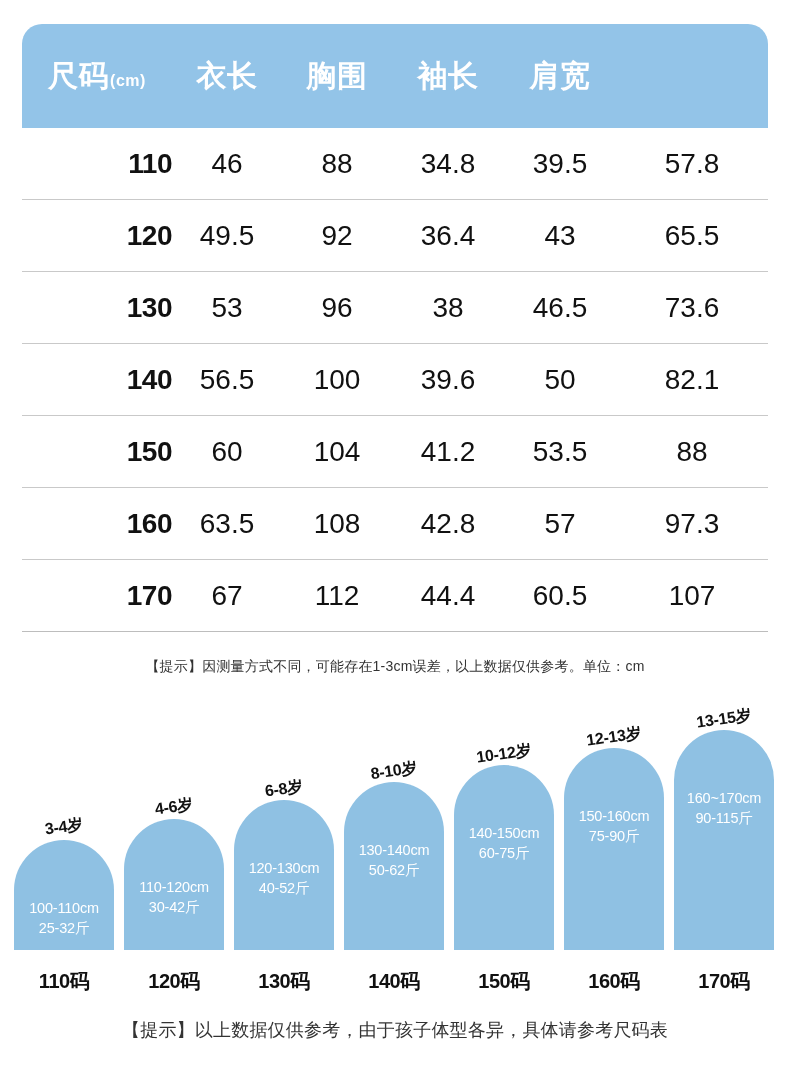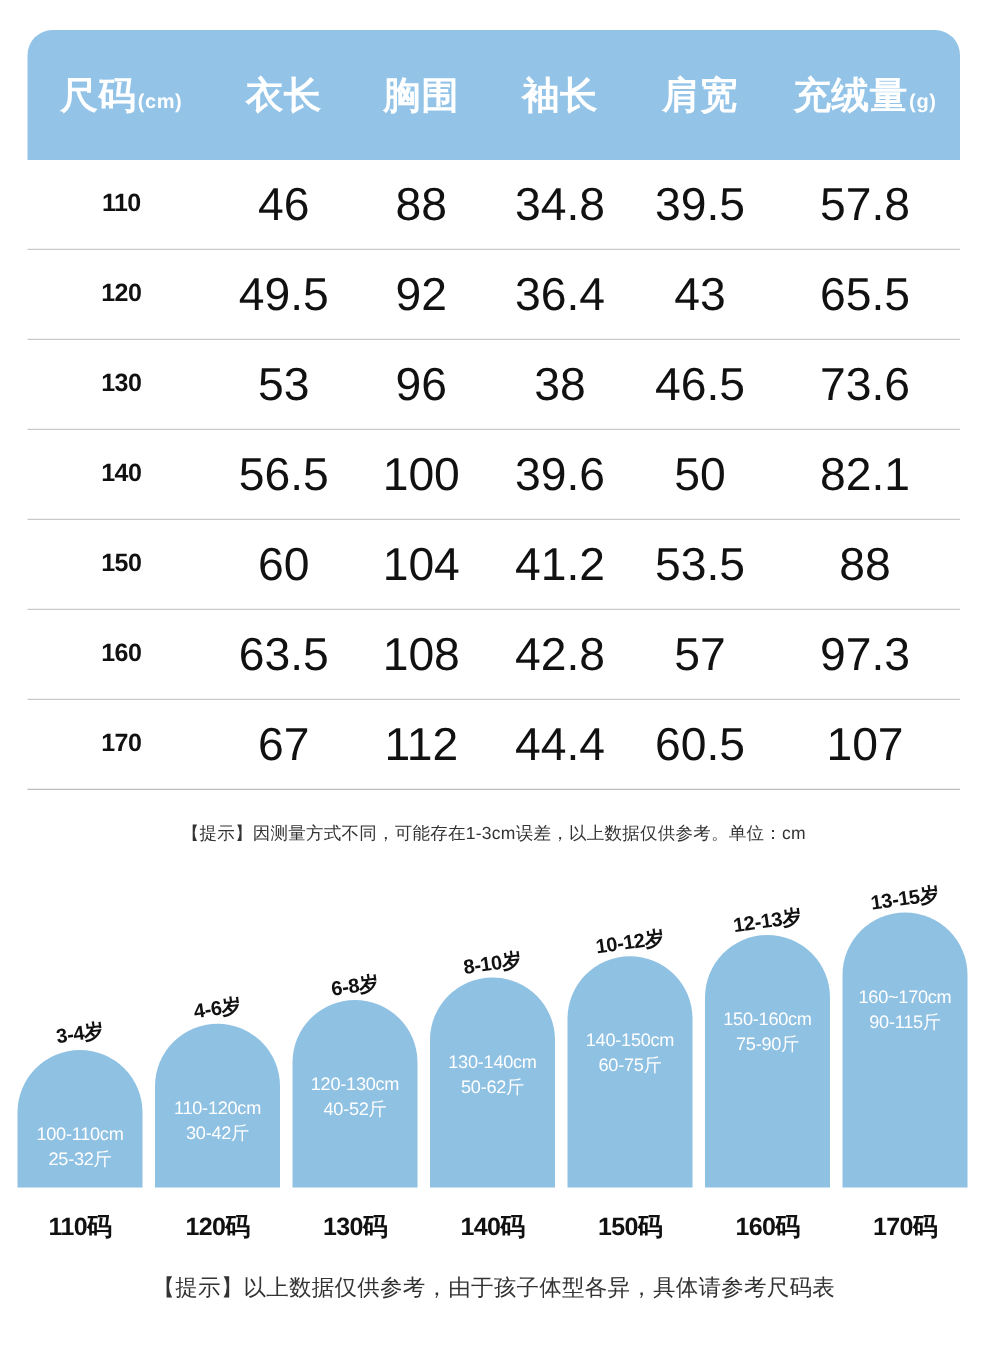--- a/index.html
+++ b/index.html
@@ -60,28 +60,29 @@
   .trow {
     display: flex;
     align-items: center;
     height: 71px;
     border-bottom: 1px solid #c9c9c9;
   }
   .trow.last { border-bottom: 1px solid #bdbdbd; }
 
   .td {
     text-align: center;
-    font-size: 37px;
+    font-size: 28px;
     color: #111111;
     white-space: nowrap;
   }
   .td.size-col {
     font-weight: 700;
-    font-size: 20px;
+    font-size: 28px;
     letter-spacing: -0.5px;
+    text-align: right;
   }
 
   .table-note {
     text-align: center;
     font-size: 14px;
     color: #333333;
     margin-top: 26px;
     letter-spacing: 0.2px;
   }
 
@@ -167,24 +168,20 @@
     </div>
     <div class="th c2">
       <span>胸围</span>
     </div>
     <div class="th c4">
       <span>袖长</span>
     </div>
     <div class="th c3">
       <span>肩宽</span>
     </div>
-    <div class="th c5">
-      <span>充绒量</span>
-        <span class="unit">(g)</span>
-    </div>
   </div>
 
   <div class="table-body">
 
     <div class="trow">
       <div class="td size-col c0">110</div>
       <div class="td c1">46</div>
       <div class="td c2">88</div>
       <div class="td c3">34.8</div>
       <div class="td c4">39.5</div>

